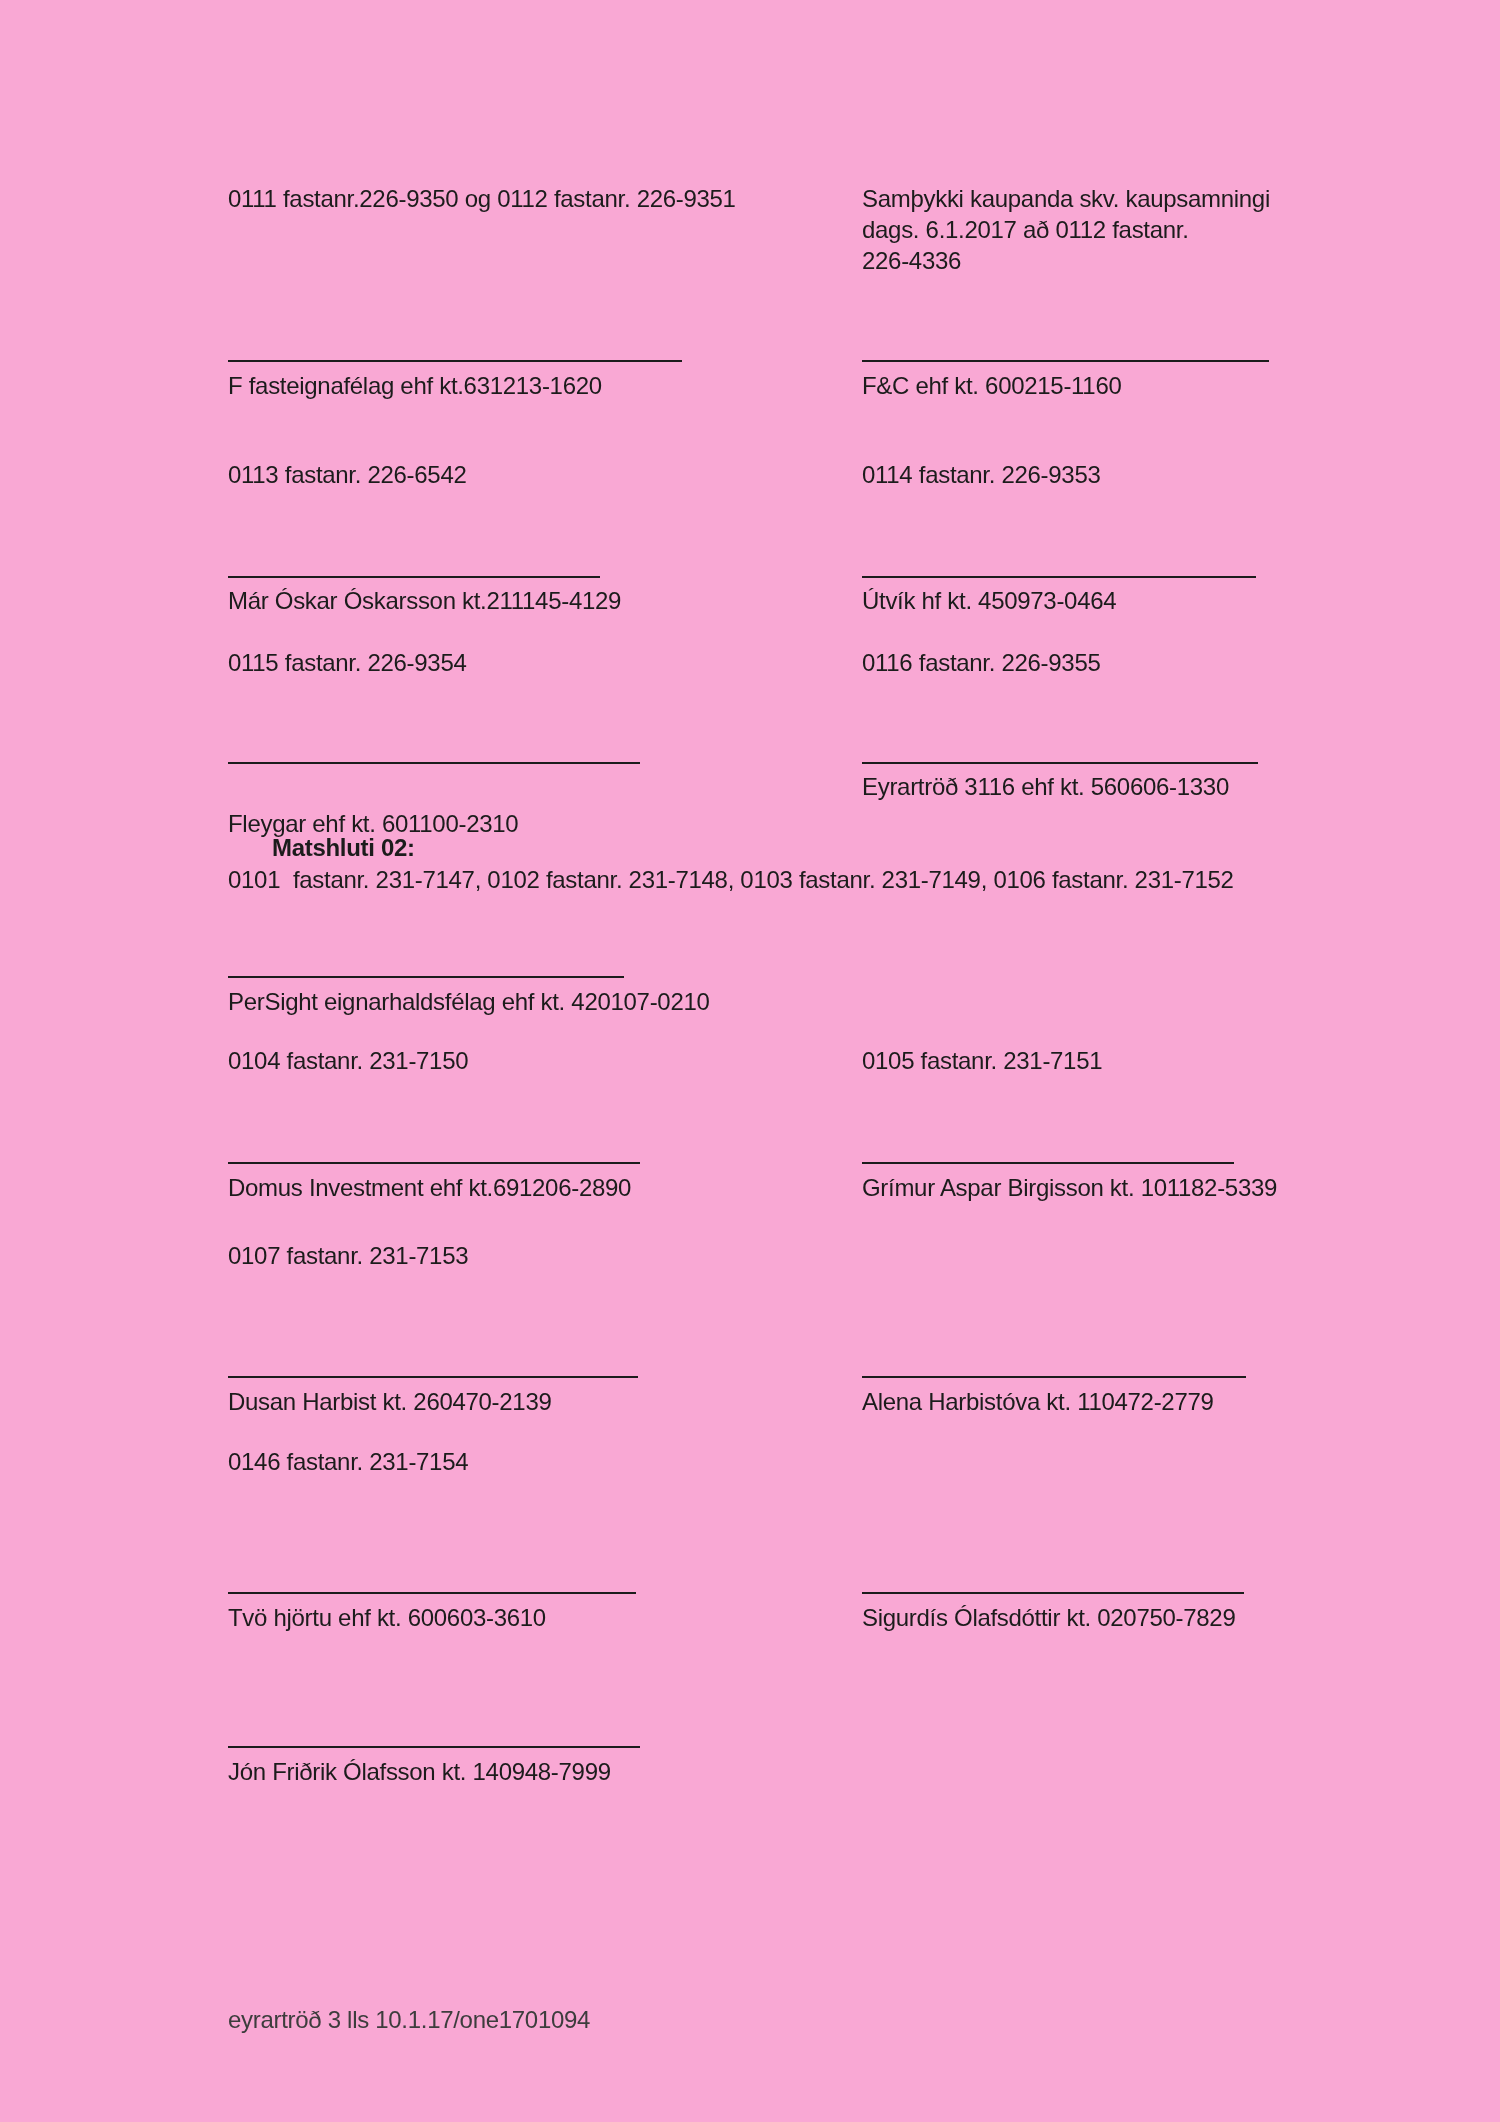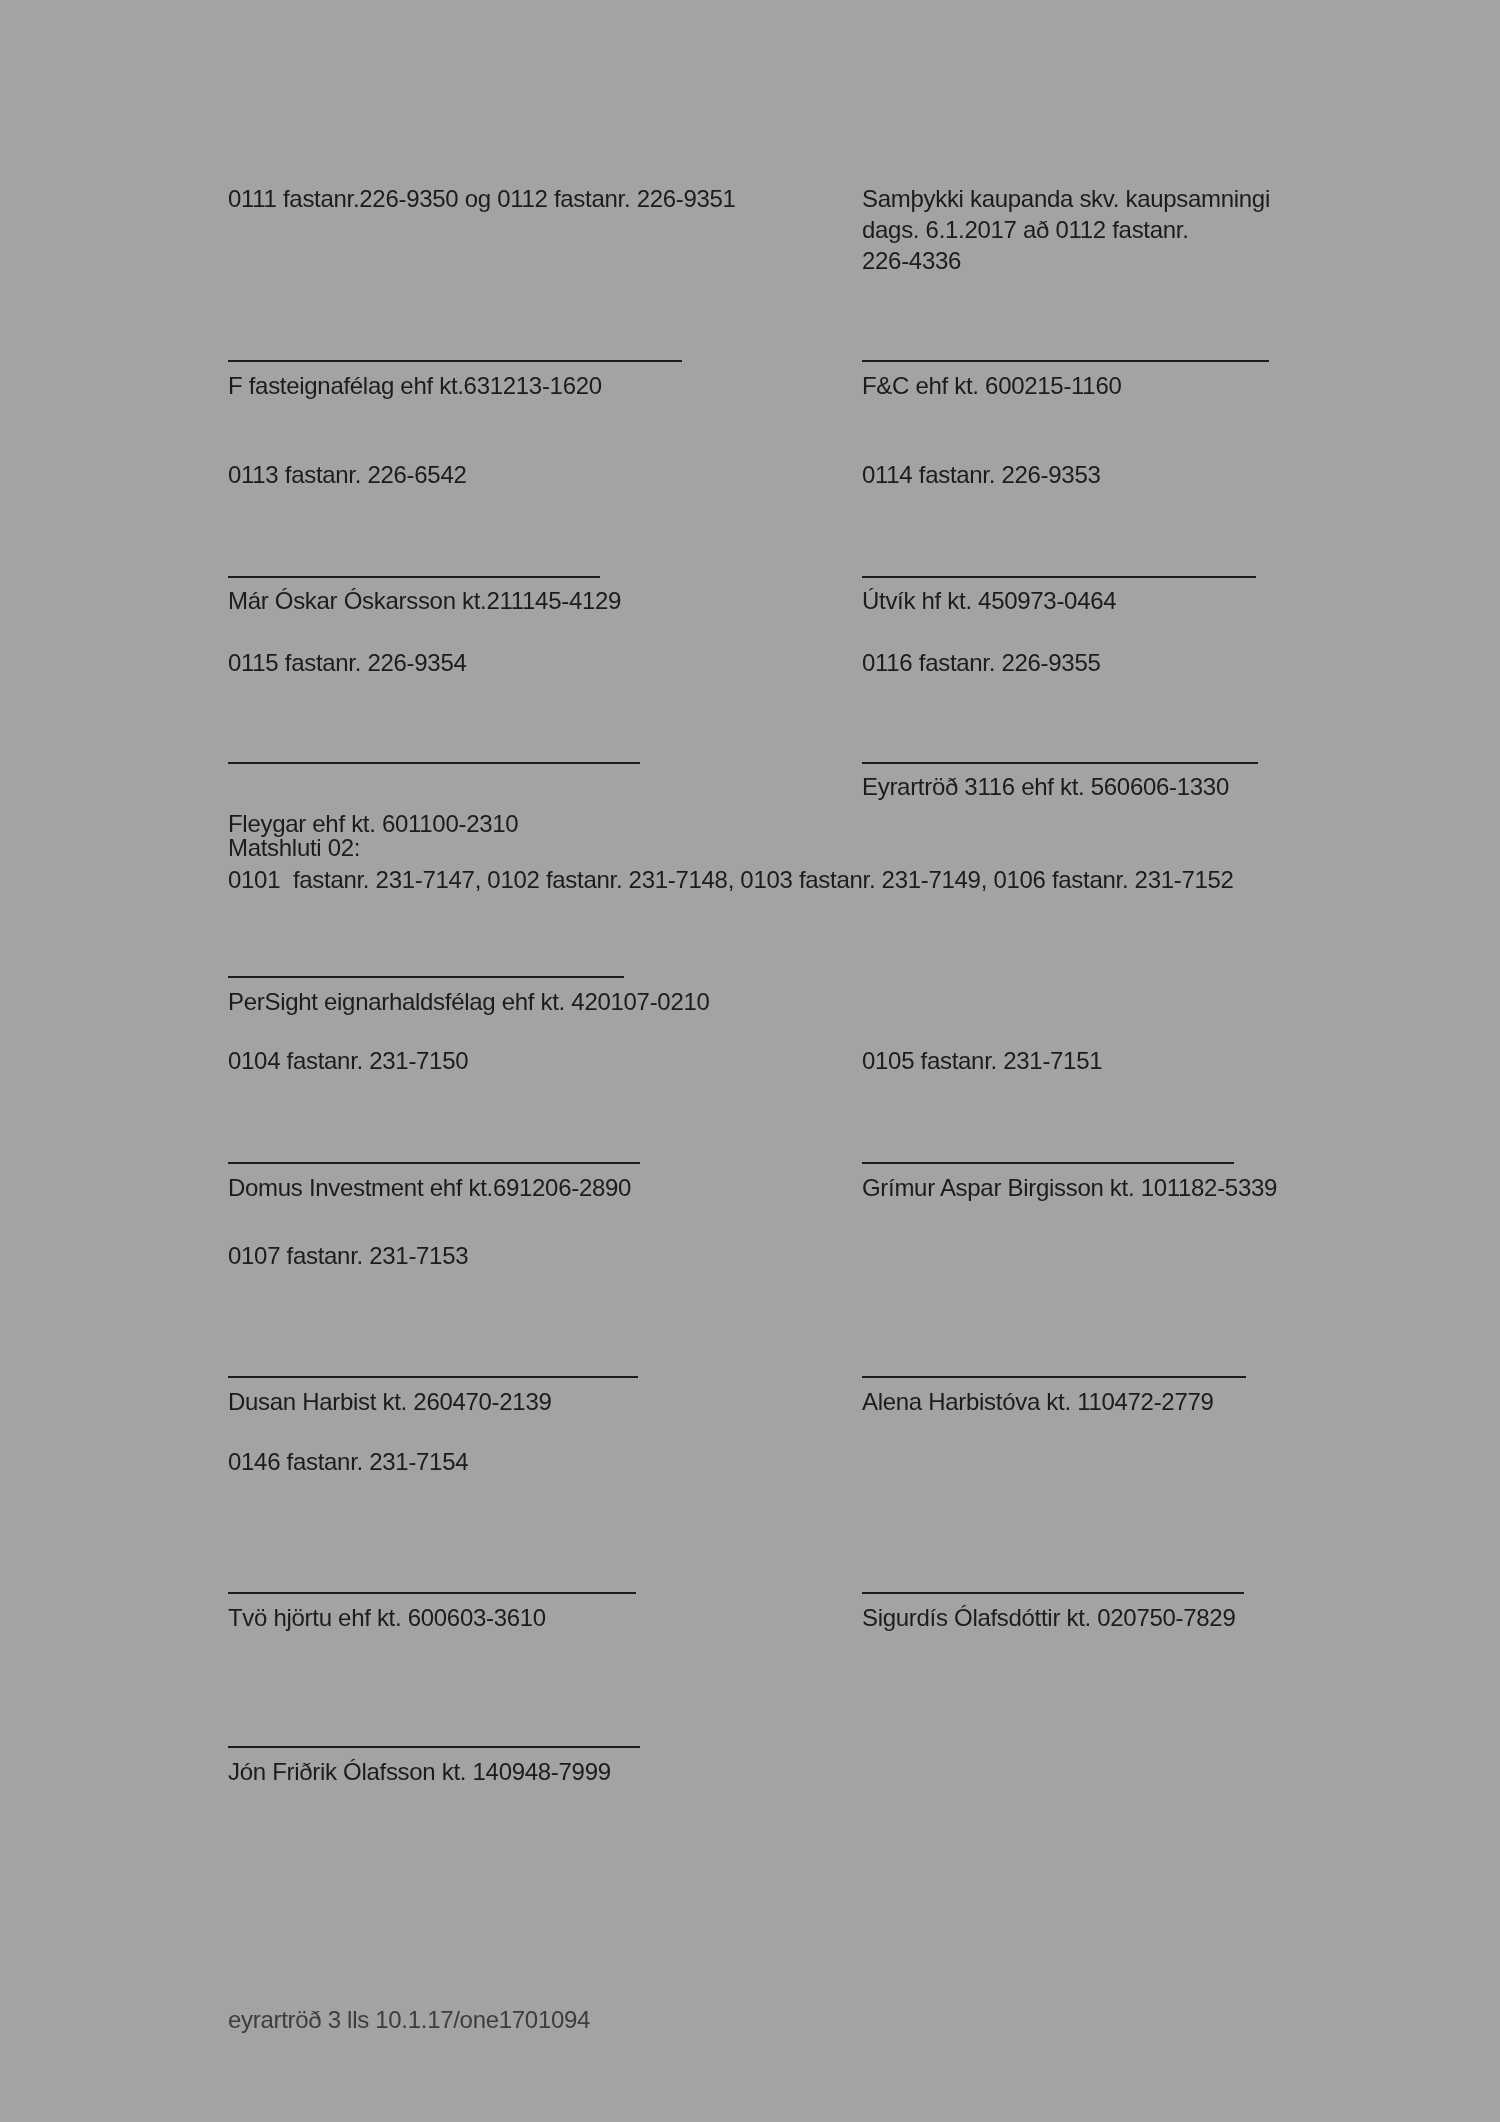--- a/index.html
+++ b/index.html
@@ -1,33 +1,33 @@
 <!DOCTYPE html>
 <html><head>
 <meta charset="utf-8">
 <style>
   html, body { margin: 0; padding: 0; background: #ffffff; }
   .page {
     position: relative;
     width: 1500px;
     height: 2122px;
-    background: #a3a3a3;
+    background: #f9a8d4;
     font-family: "Liberation Sans", sans-serif;
     color: #1c1c1c;
     overflow: hidden;
   }
   .t {
     position: absolute;
     font-size: 24px;
     line-height: 31px;
     letter-spacing: -0.3px;
     white-space: pre;
     color: #1c1c1c;
   }
-  .bold { font-weight: normal; }
+  .bold { font-weight: bold; margin-left: 44px; }
   .rule {
     position: absolute;
     border-top: 2px solid #1c1c1c;
     height: 0;
   }
   .footer {
     color: #3d3d3d;
   }
 </style>
 </head>

